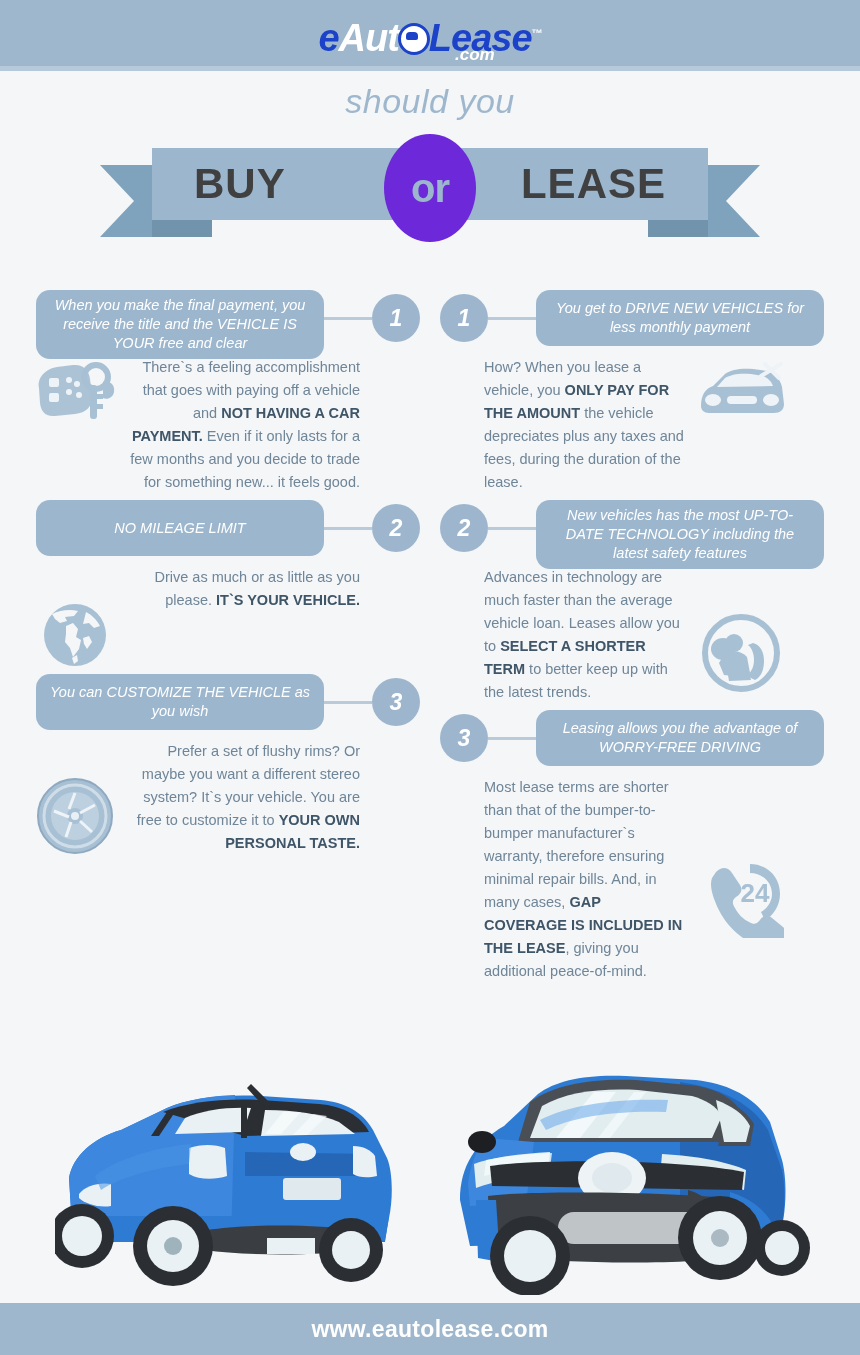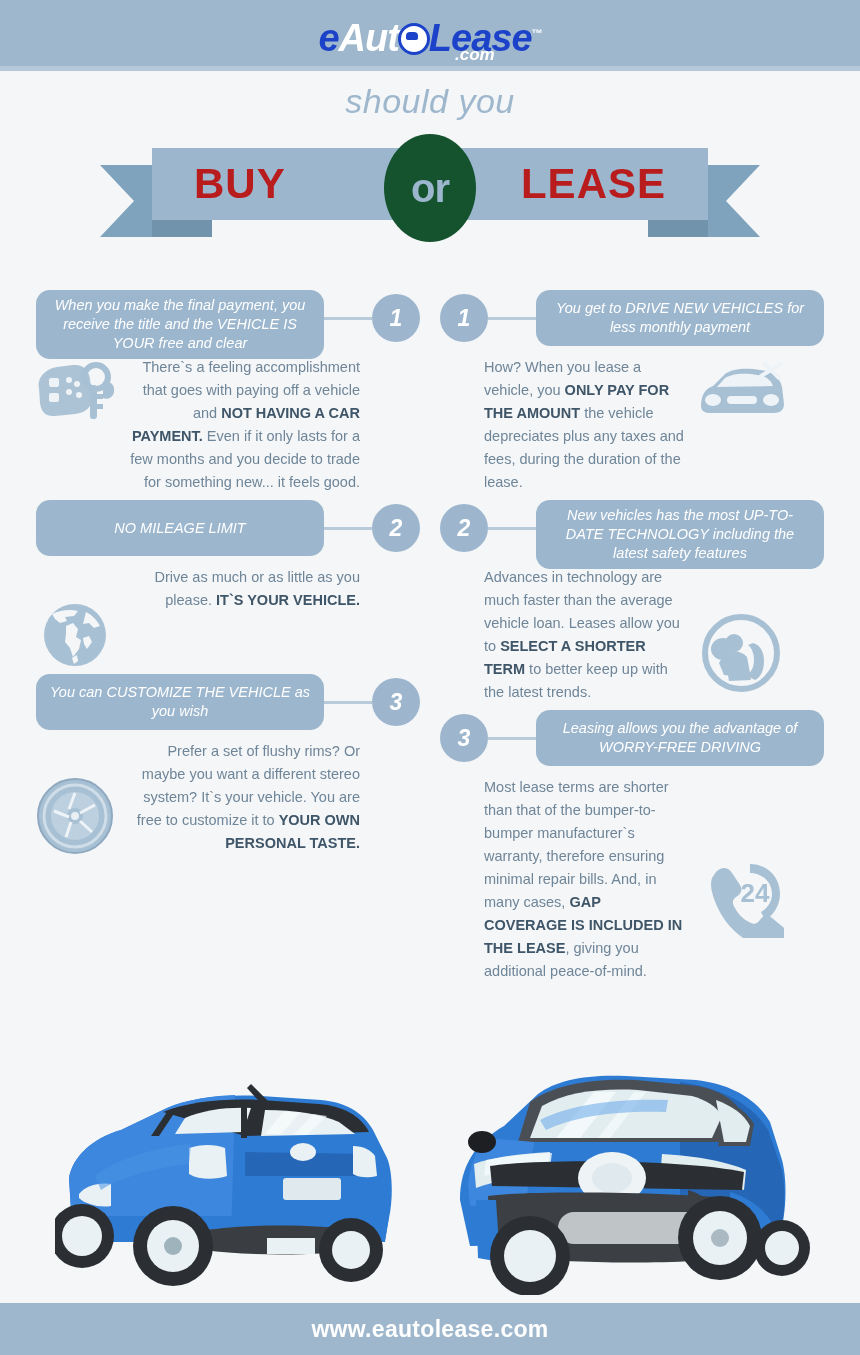--- a/index.html
+++ b/index.html
@@ -55,26 +55,26 @@
   .ribbon-tail.right{right:0;clip-path:polygon(0 0,78px 0,44px 36px,78px 72px,0 72px);}
   .ribbon-fold{position:absolute;top:72px;width:60px;height:17px;background:#7193ac;}
   .ribbon-fold.left{left:52px;clip-path:polygon(0 0,60px 0,60px 17px,0 17px);}
   .ribbon-fold.right{right:52px;}
   .ribbon-text{
     position:absolute;left:52px;top:0;width:556px;height:72px;
     display:flex;align-items:center;justify-content:space-between;
     padding:0 42px;box-sizing:border-box;
   }
   .ribbon-word{
-    color:#b91c1c;font-size:42px;font-weight:bold;letter-spacing:1px;
+    color:#404040;font-size:42px;font-weight:bold;letter-spacing:1px;
   }
   .or-badge{
     position:absolute;left:50%;top:-14px;margin-left:-46px;
     width:92px;height:108px;border-radius:50%;
-    background:#14532d;
+    background:#6d28d9;
     display:flex;align-items:center;justify-content:center;
   }
   .or-badge span{
     color:#9cb6cd;font-size:40px;font-weight:bold;letter-spacing:-1px;
   }
 
   
   .col{position:absolute;top:290px;width:400px;}
   .col-left{left:20px;}
   .col-right{left:440px;}

